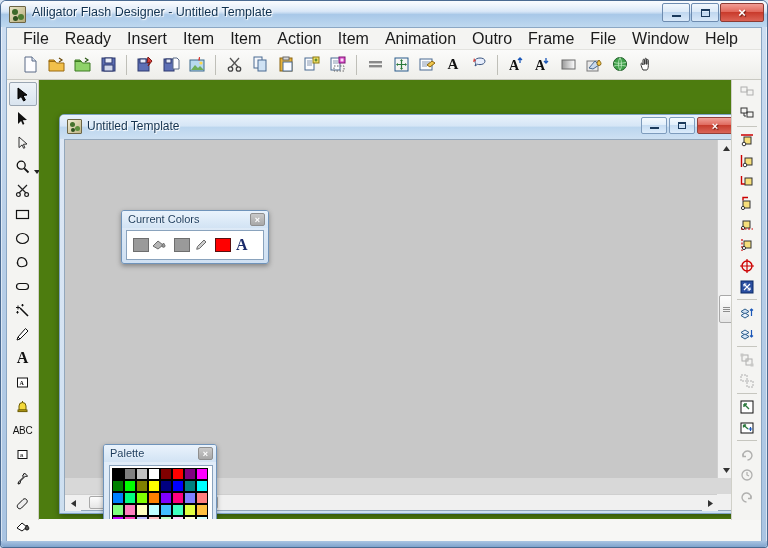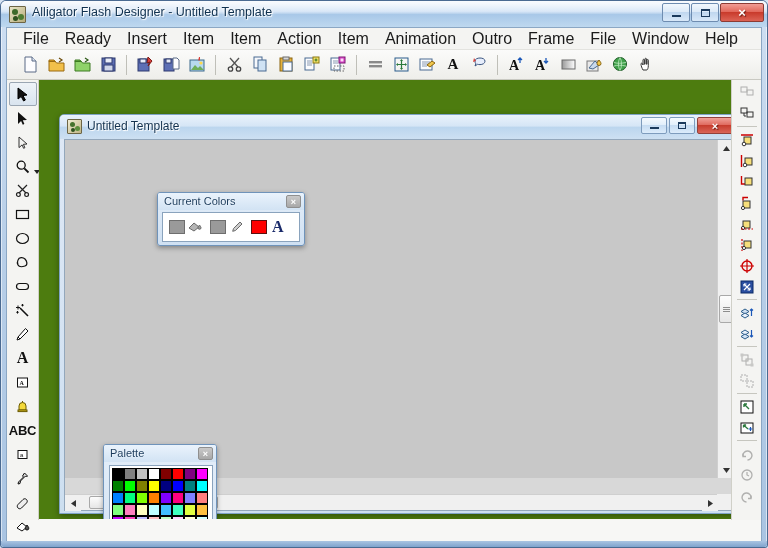--- a/index.html
+++ b/index.html
@@ -273,27 +273,26 @@
   .grip-h { display: flex; gap: 1px; }
   .grip-h i { display:block; width:1px; height:7px; background:#8d8d8d; }
   #corner-box {
     position: absolute; right: 0; bottom: 0;
     width: 16px; height: 16px; background: #f0f0f0;
   }
 
   
   #current-colors {
     position: absolute;
-    left: 82px; top: 112px;
+    left: 82px; top: 130px;
     width: 148px; height: 54px;
     background: linear-gradient(to bottom,#e4eef9,#cfe0f2);
     border: 1px solid #6f93ba;
     border-radius: 3px;
     box-shadow: 0 2px 5px rgba(0,0,0,0.35);
-    margin-left: 36px;
   }
   .panel-tbar {
     position: absolute; left: 0; top: 0; right: 0; height: 17px;
     background: linear-gradient(to bottom,#eaf3fc,#d2e3f4);
     border-radius: 2px 2px 0 0;
   }
   .panel-title {
     position: absolute; left: 6px; top: 2px;
     font-size: 11px; color: #1b3b5c;
     text-shadow: 0 0 2px #fff;
@@ -661,21 +660,21 @@
         </svg>
       </div>
       <div class="lt-btn">
         <svg width="15" height="15" viewBox="0 0 15 15">
           <path d="M4 11V7a3.5 3.5 0 0 1 7 0v4z" fill="#f4d93a" stroke="#6b5a00"></path>
           <rect x="3" y="11" width="9" height="1.6" fill="#e0c424" stroke="#6b5a00"></rect>
           <path d="M7.5 3.5V2" stroke="#6b5a00"></path>
         </svg>
       </div>
       <div class="lt-btn">
-        <span style="font-size:13px;font-weight:bold;color:#111;letter-spacing:-0.3px;">ABC</span>
+        <span style="font-size:10px;font-weight:normal;color:#111;letter-spacing:-0.3px;">ABC</span>
       </div>
       <div class="lt-btn">
         <svg width="15" height="15" viewBox="0 0 15 15">
           <rect x="3" y="3.5" width="9" height="8" fill="#fff" stroke="#111"></rect>
           <text x="5" y="10" font-family="Liberation Sans, sans-serif" font-size="6" fill="#111">a</text>
         </svg>
       </div>
       <div class="lt-btn">
         <svg width="15" height="15" viewBox="0 0 15 15">
           <path d="M9.5 2l3 3-1 1-1-1-5 5-.5 2.5L3 13l.5-2 5-5-1-1z" fill="#d8d8d8" stroke="#111"></path>

